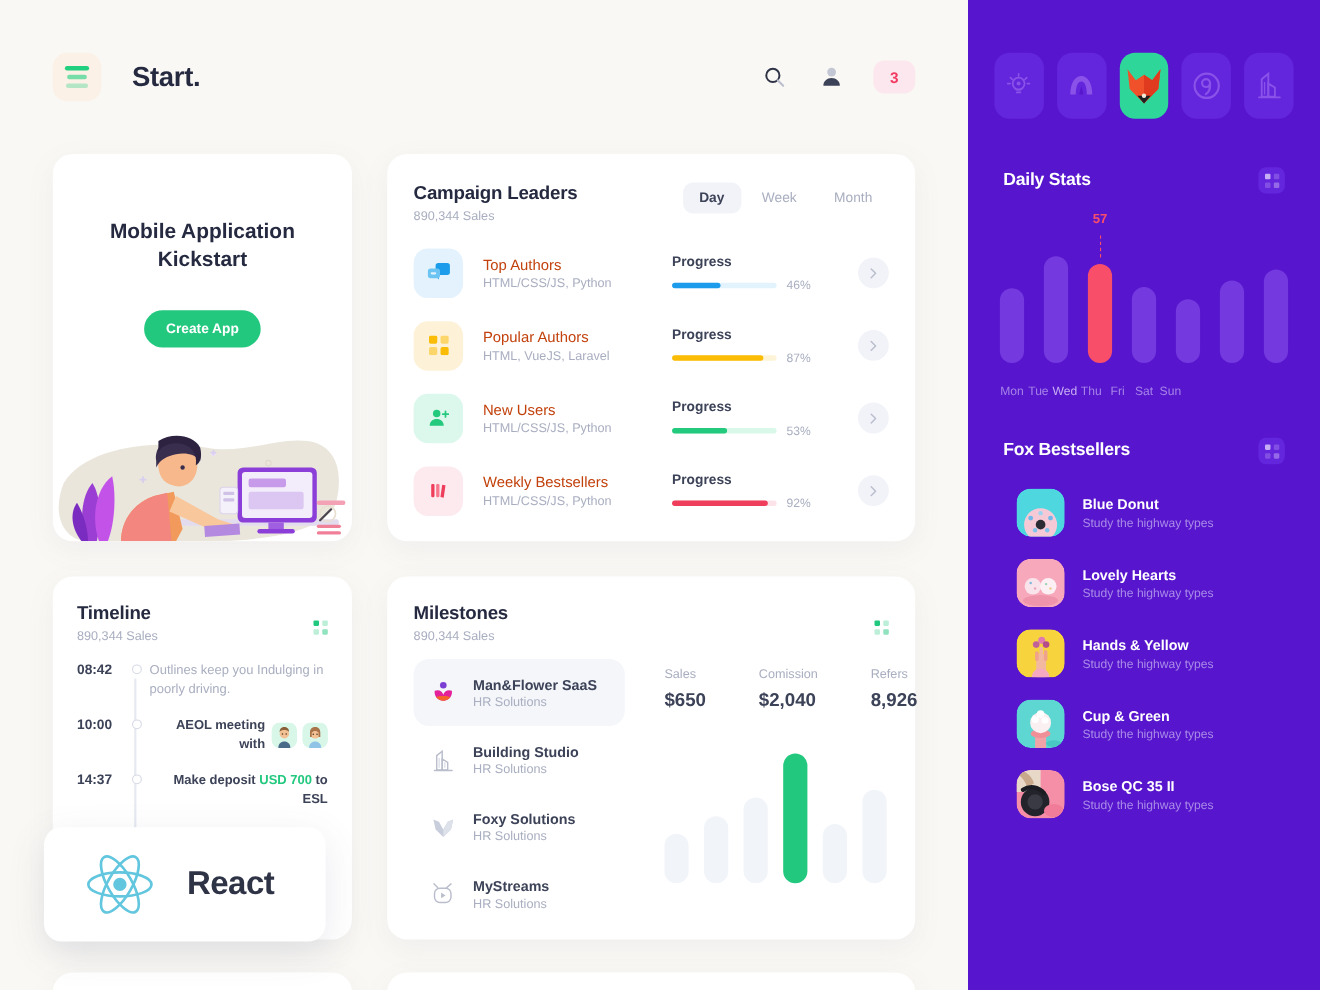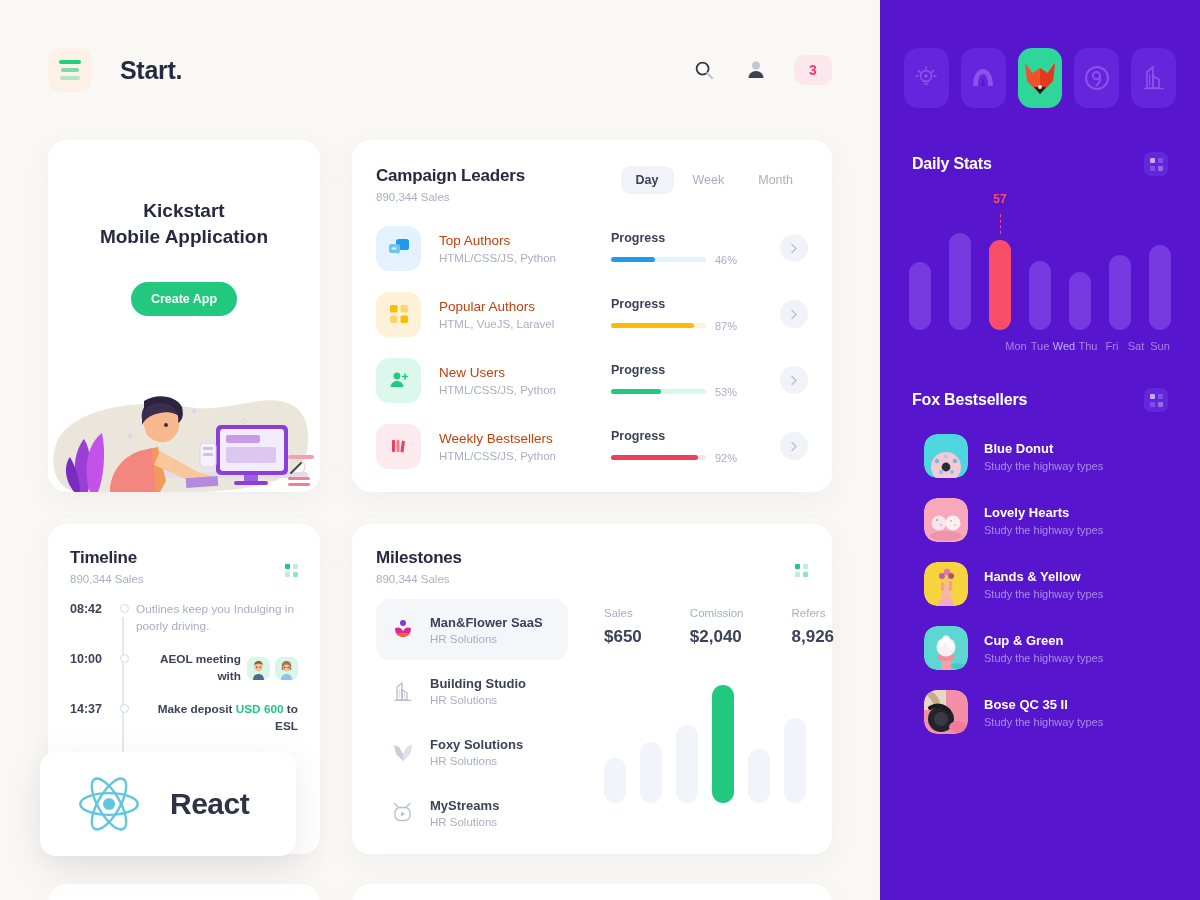--- a/index.html
+++ b/index.html
@@ -161,21 +161,21 @@
   }
   .sb-menu .grid-dots i { background:#C6AEF5; }
 
   .stats-chart {
     display:flex; align-items:flex-end; justify-content:space-between;
     padding:0 28px; height:120px; margin-top:34px; position:relative;
   }
   .stat-col { width:24px; display:flex; flex-direction:column; align-items:center; position:relative; }
   .stat-bar { width:22px; border-radius:11px; background:#7539E0; }
   .stat-bar.hl { background:#F94E6A; }
-  .stat-days { display:flex; justify-content:flex-end; padding:0 28px; margin-top:10px; }
+  .stat-days { display:flex; justify-content:flex-start; padding:0 28px; margin-top:20px; }
   .stat-day { width:24px; text-align:center; font-size:11px; color:#A583E8; }
   .stat-day.hl { color:#C8AFF3; }
   .peak-label {
     position:absolute; font-size:12px; font-weight:bold; color:#F94E6A;
   }
   .peak-dash { position:absolute; width:0; border-left:1.5px dashed #F94E6A; }
 
   .fb-row { display:flex; align-items:center; padding:0 32px; height:64px; cursor:pointer; }
   .fb-thumb { width:44px; height:44px; border-radius:13px; flex:0 0 auto; overflow:hidden; }
   .fb-txt { margin-left:16px; }
@@ -209,22 +209,22 @@
             <circle cx="11" cy="6.5" r="4" fill="#C3C7D4"></circle>
             <path d="M3.5 19c0-4.1 3.4-7 7.5-7s7.5 2.9 7.5 7z" fill="#3C4257"></path>
           </svg>
         </div>
         <div class="badge-pill">3</div>
       </div>
     </div>
 
     <div class="card" id="kickstart">
       <div class="ks-title">
+        <div>Mobile Application</div>
         <div>Kickstart</div>
-        <div>Mobile Application</div>
       </div>
       <button class="ks-btn">Create App</button>
 
       <svg class="ks-illus" viewBox="0 0 272 115">
         <path d="M10 62 C30 30 90 22 140 30 C175 36 205 20 232 24 C258 28 264 52 258 78 C252 104 200 115 140 115 L30 115 C6 112 0 86 10 62Z" fill="#EAE6DC"></path>
         <path d="M30 115 C24 96 26 74 36 62 C44 74 44 98 40 115Z" fill="#9B3FD4"></path>
         <path d="M42 115 C34 92 40 66 54 56 C58 74 56 100 50 115Z" fill="#C252E8"></path>
         <path d="M26 115 C16 102 16 88 22 80 C28 90 32 104 32 115Z" fill="#7B2CC0"></path>
         <rect x="110" y="95" width="150" height="6" rx="2" fill="#E3DCEF"></rect>
         <rect x="168" y="48" width="72" height="50" rx="5" fill="#8B3FD8"></rect>
@@ -443,21 +443,21 @@
               </span>
             </span>
           </div>
         </div>
 
         <div class="tl-row">
           <div class="tl-time">14:37</div>
           <div class="tl-dotcol">
               <span class="tl-dot"></span>
             </div>
-          <div class="tl-text strong"><span>Make deposit </span><span class="tl-green">USD 600</span><span> to ESL</span></div>
+          <div class="tl-text strong"><span>Make deposit </span><span class="tl-green">USD 700</span><span> to ESL</span></div>
         </div>
 
         <div class="tl-row">
           <div class="tl-time">16:50</div>
           <div class="tl-dotcol">
               <span class="tl-dot"></span>
             </div>
           <div class="tl-text">Poorly driving and keep structure</div>
         </div>
       </div>

